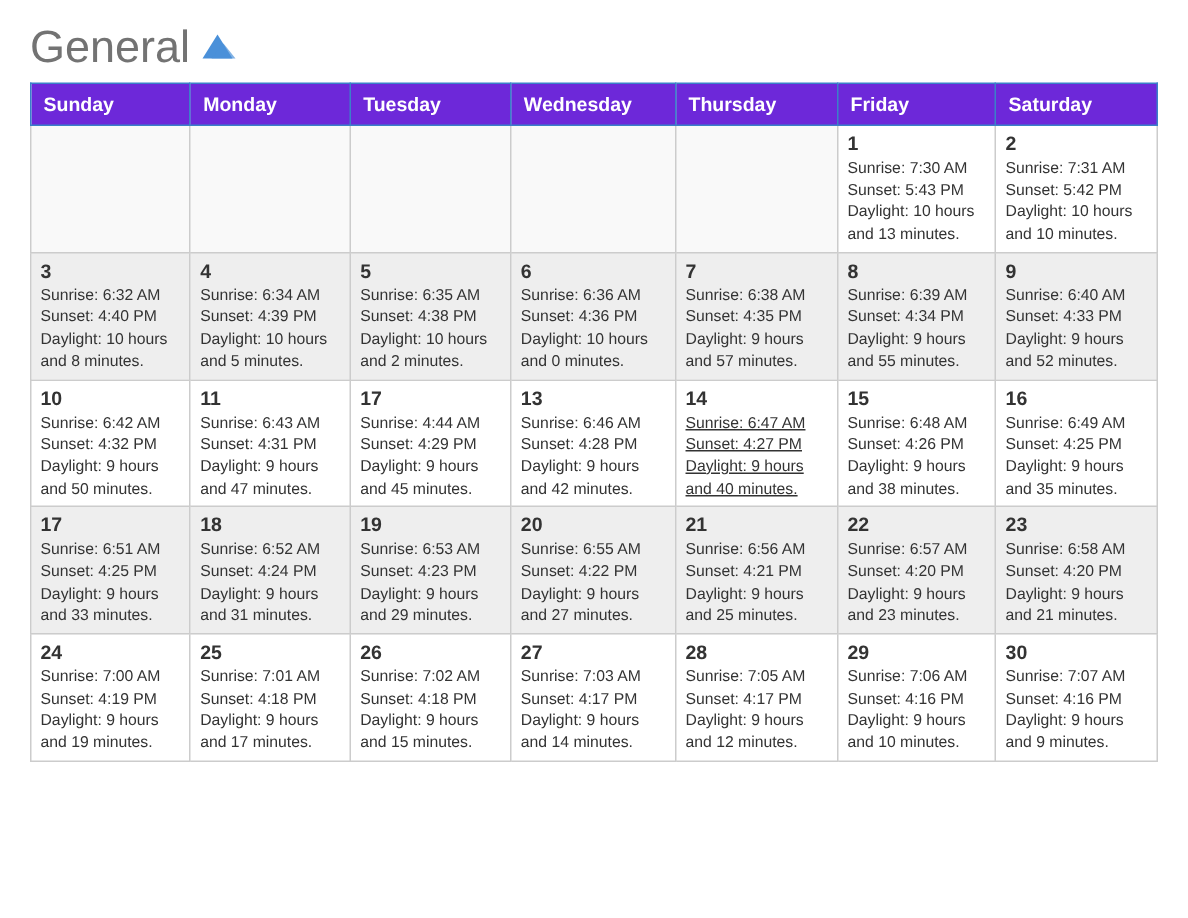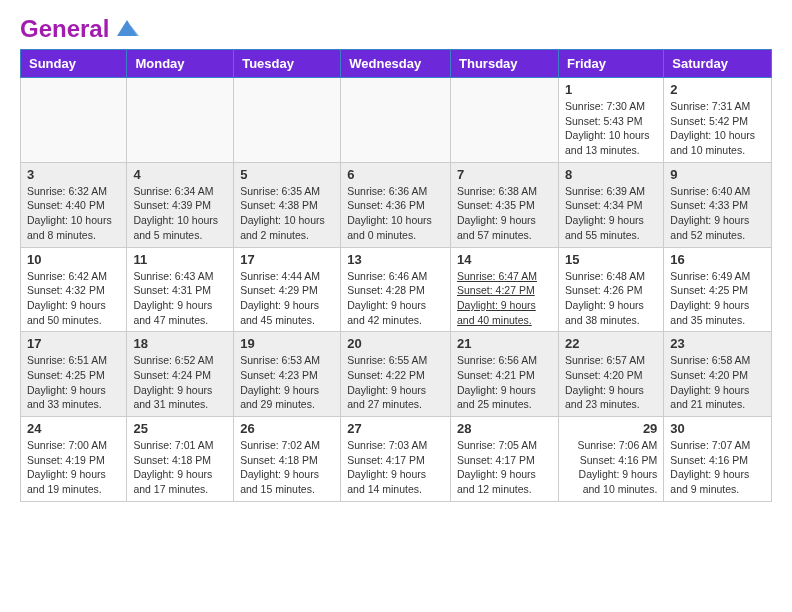--- a/index.html
+++ b/index.html
@@ -19,21 +19,21 @@
     .day-info { font-size: 10.5px; line-height: 1.4; color: #333; }
     tr.alt td { background: #eeeeee; }
   </style>
 </head>
 <body>
 
 <div class="page">
   <div class="header-area">
     <div class="logo">
       <div class="logo-row">
-        <span style="font-size:24px;font-weight:bold;color:#a21caf;">General</span>
+        <span style="font-size:30px;font-weight:normal;color:#737373;">General</span>
         <svg width="28" height="22" viewBox="0 0 28 22" style="margin-left:2px;">
           <polygon points="4,18 14,2 24,18" fill="#4a90d9"></polygon>
           <polygon points="10,18 18,8 26,18" fill="#4a90d9" opacity="0.7"></polygon>
         </svg>
       </div>
       <span style="font-size:22px;font-weight:bold;color:#4a90d9;margin-top:-4px;"></span>
     </div>
     <div class="title-area">
       <div class="month-title"></div>
       <div class="location"></div>
@@ -228,21 +228,21 @@
             <div class="day-info" style="white-space: pre-line;">Sunrise: 7:03 AM
 Sunset: 4:17 PM
 Daylight: 9 hours and 14 minutes.</div>
           </td>
           <td style="height: 80px;">
             <span class="day-num">28</span>
             <div class="day-info" style="white-space: pre-line;">Sunrise: 7:05 AM
 Sunset: 4:17 PM
 Daylight: 9 hours and 12 minutes.</div>
           </td>
-          <td style="height: 80px; text-align: right;">
+          <td style="height: 80px;">
             <span class="day-num">29</span>
             <div class="day-info" style="white-space: pre-line;">Sunrise: 7:06 AM
 Sunset: 4:16 PM
 Daylight: 9 hours and 10 minutes.</div>
           </td>
           <td style="height: 80px;">
             <span class="day-num">30</span>
             <div class="day-info" style="white-space: pre-line;">Sunrise: 7:07 AM
 Sunset: 4:16 PM
 Daylight: 9 hours and 9 minutes.</div>

